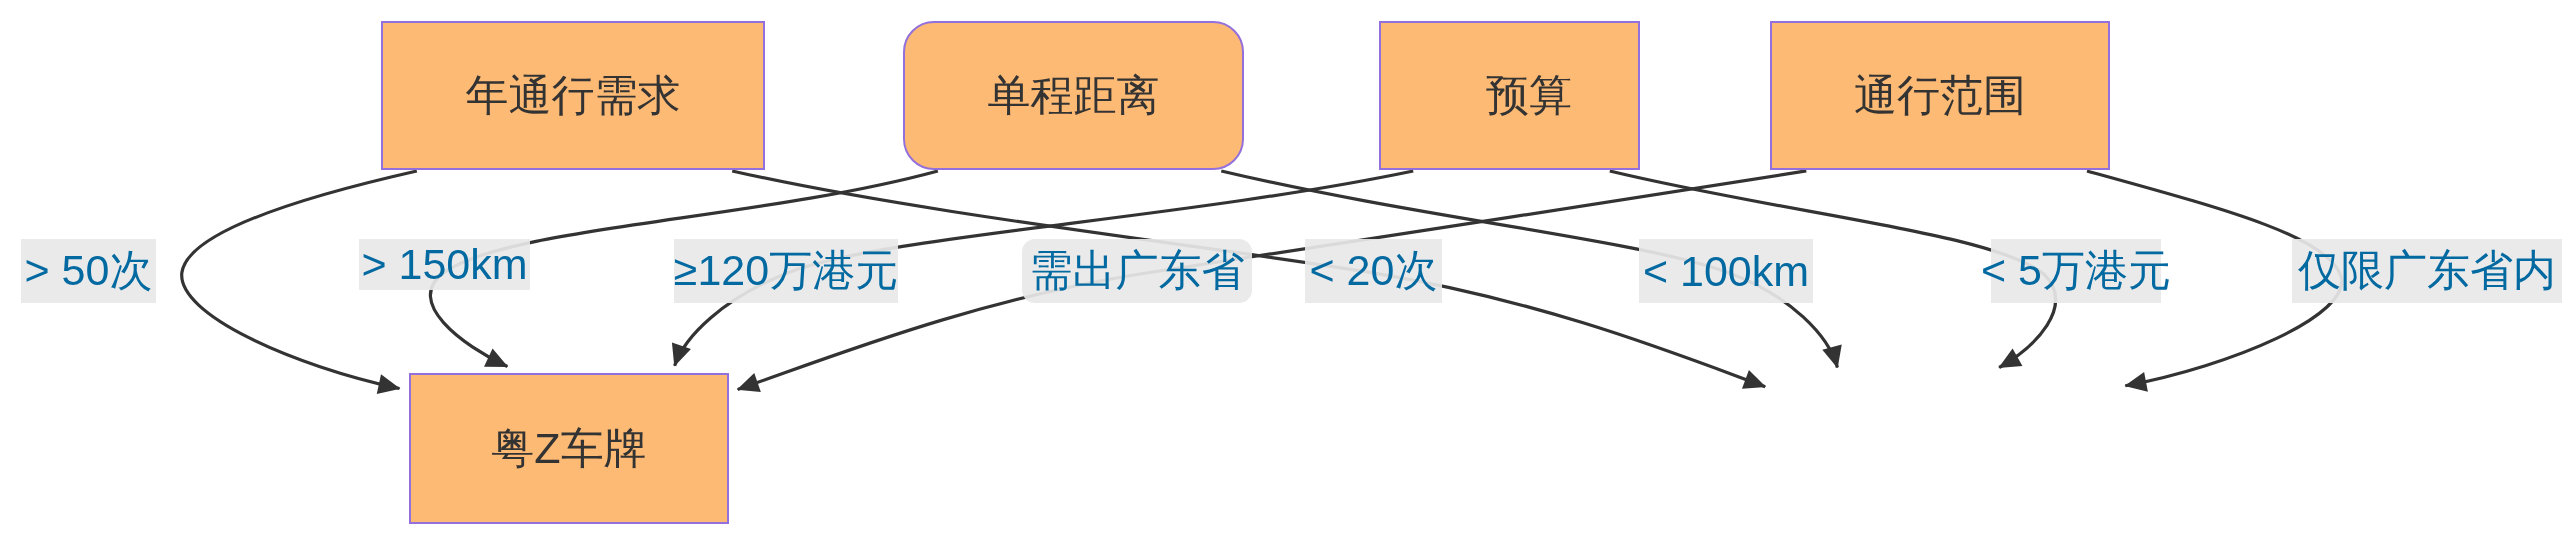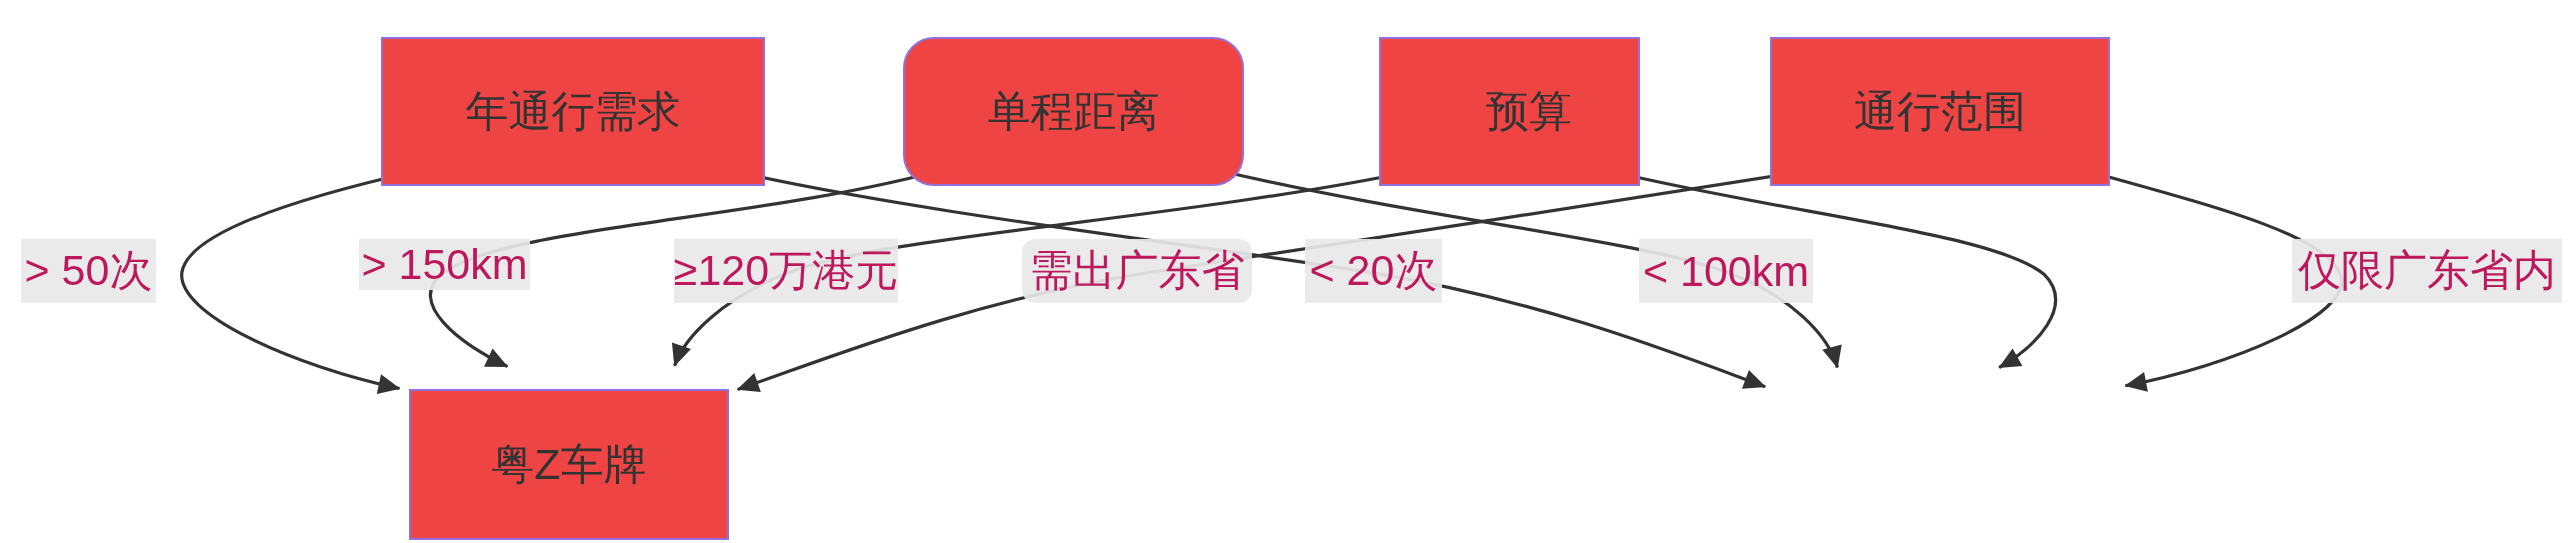--- a/index.html
+++ b/index.html
@@ -21,35 +21,34 @@
     top: 0;
   }
   .edges-svg path.edge {
     fill: none;
     stroke: #333333;
     stroke-width: 3.5px;
   }
   .node {
     position: absolute;
     box-sizing: border-box;
-    background: #ef4444;
+    background: #fdba74;
     border: 2.7px solid #9370DB;
     color: #333333;
     font-size: 43px;
     display: flex;
     align-items: center;
     justify-content: center;
     white-space: nowrap;
-    margin-top: 16px;
   }
   .edge-label {
     position: absolute;
     box-sizing: border-box;
     background: rgba(232, 232, 232, 0.92);
-    color: #be185d;
+    color: #0369a1;
     font-size: 43px;
     display: flex;
     align-items: center;
     justify-content: center;
     white-space: nowrap;
   }
 </style>
 </head>
 <body>
 
@@ -95,17 +94,18 @@
   <div class="edge-label" style="left:359px; top:239px; width:171px; height:51px;">&gt; 150km</div>
 
   <div class="edge-label" style="left:674px; top:239px; width:224px; height:64px;text-align:right;">≥120万港元</div>
 
   <div class="edge-label" style="left:1022px; top:239px; width:230px; height:64px;border-radius:13px;">需出广东省</div>
 
   <div class="edge-label" style="left:1305px; top:239px; width:137px; height:64px;">&lt; 20次</div>
 
   <div class="edge-label" style="left:1639px; top:239px; width:174px; height:64px;">&lt; 100km</div>
 
+  <div class="edge-label" style="left:1991px; top:239px; width:170px; height:64px;">&lt; 5万港元</div>
 
   <div class="edge-label" style="left:2292px; top:239px; width:270px; height:64px;">仅限广东省内</div>
 
 </div>
 
 
 </body></html>

